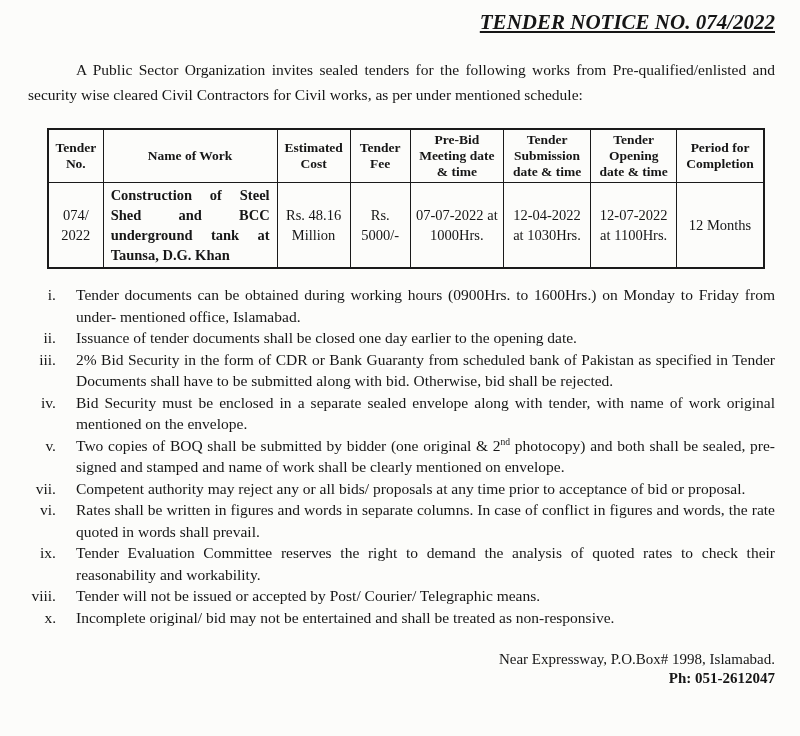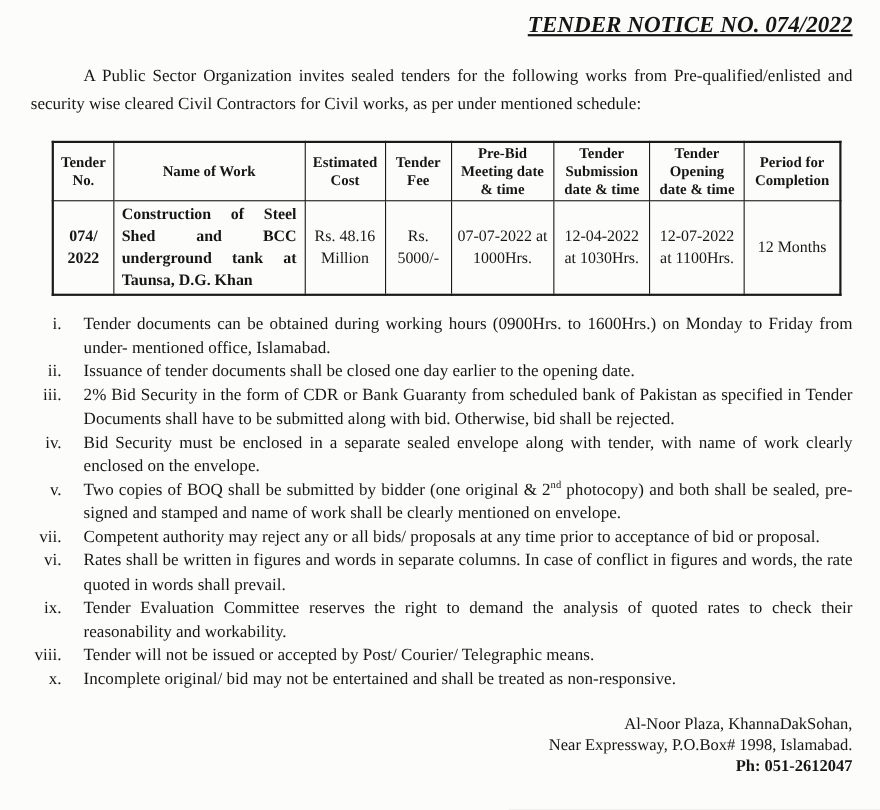--- a/index.html
+++ b/index.html
@@ -51,21 +51,21 @@
     line-height: 16px;
     font-weight: bold;
     text-align: center;
     height: 48px;
   }
   table.tender td {
     font-size: 14.5px;
     line-height: 20px;
     text-align: center;
     height: 74px;
-    font-weight: bold;
+    font-weight: normal;
   }
   table.tender td.col1 {
     text-align: justify;
     font-weight: bold;
     padding: 2px 7px;
   }
   table.tender td.col2, table.tender td.col3, table.tender td.col4,
   table.tender td.col5, table.tender td.col6, table.tender td.col7 {
     font-weight: normal;
   }
@@ -151,21 +151,21 @@
       <div class="note">
         <span class="num">ii.</span>
         <span class="txt"><span>Issuance of tender documents shall be closed one day earlier to the opening date.</span></span>
       </div>
       <div class="note">
         <span class="num">iii.</span>
         <span class="txt"><span>2% Bid Security in the form of CDR or Bank Guaranty from scheduled bank of Pakistan as specified in Tender Documents shall have to be submitted along with bid. Otherwise, bid shall be rejected.</span></span>
       </div>
       <div class="note">
         <span class="num">iv.</span>
-        <span class="txt"><span>Bid Security must be enclosed in a separate sealed envelope along with tender, with name of work clearly enclosed on the envelope.</span></span>
+        <span class="txt"><span>Bid Security must be enclosed in a separate sealed envelope along with tender, with name of work original mentioned on the envelope.</span></span>
       </div>
       <div class="note">
         <span class="num">v.</span>
         <span class="txt"><span>Two copies of BOQ shall be submitted by bidder (one original &amp; 2</span><span class="sup">nd</span><span> photocopy) and both shall be sealed, pre-signed and stamped and name of work shall be clearly mentioned on envelope.</span></span>
       </div>
       <div class="note">
         <span class="num">vii.</span>
         <span class="txt"><span>Competent authority may reject any or all bids/ proposals at any time prior to acceptance of bid or proposal.</span></span>
       </div>
       <div class="note">
@@ -180,18 +180,17 @@
         <span class="num">viii.</span>
         <span class="txt"><span>Tender will not be issued or accepted by Post/ Courier/ Telegraphic means.</span></span>
       </div>
       <div class="note">
         <span class="num">x.</span>
         <span class="txt"><span>Incomplete original/ bid may not be entertained and shall be treated as non-responsive.</span></span>
       </div>
     </div>
 
   <div class="signature">
-    <div>Al-Noor Plaza, KhannaDakSohan,</div>
     <div>Near Expressway, P.O.Box# 1998, Islamabad.</div>
     <div class="bold">Ph: 051-2612047</div>
   </div>
 
 </div>
 
 </body></html>

